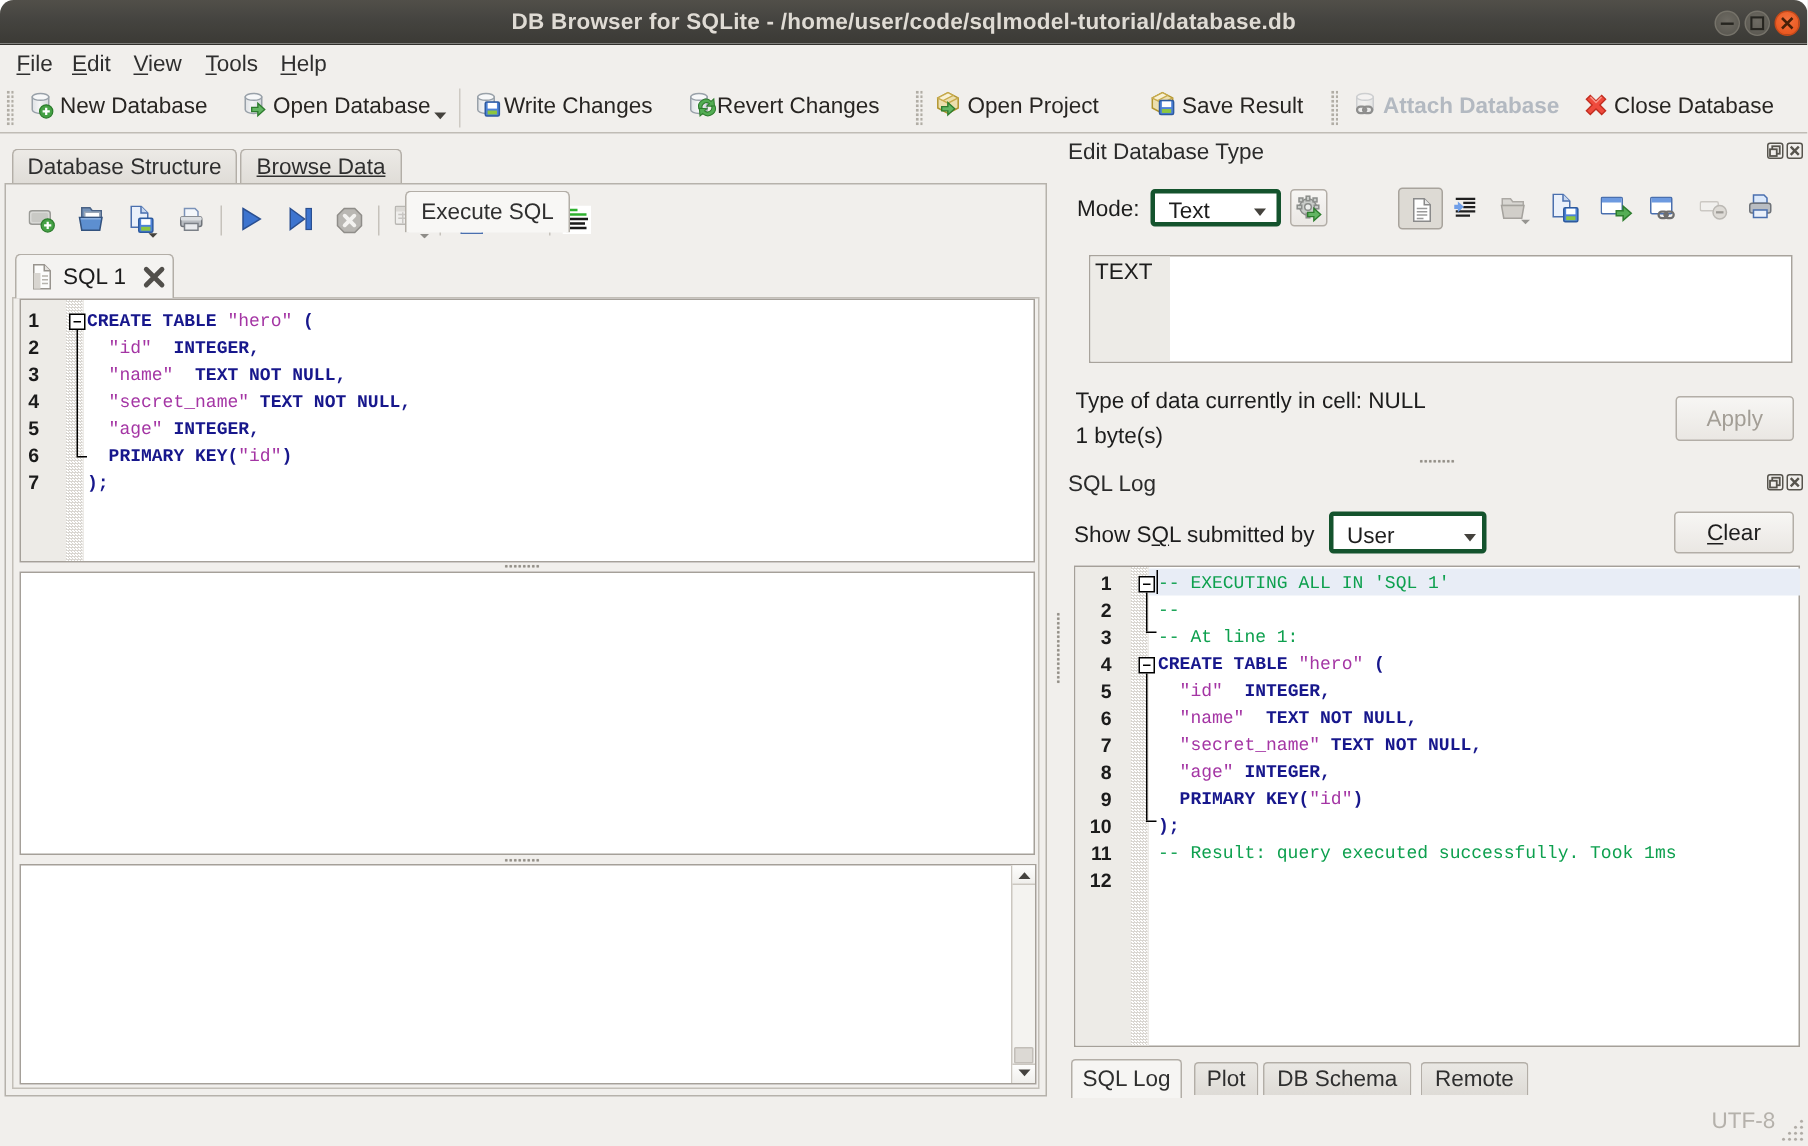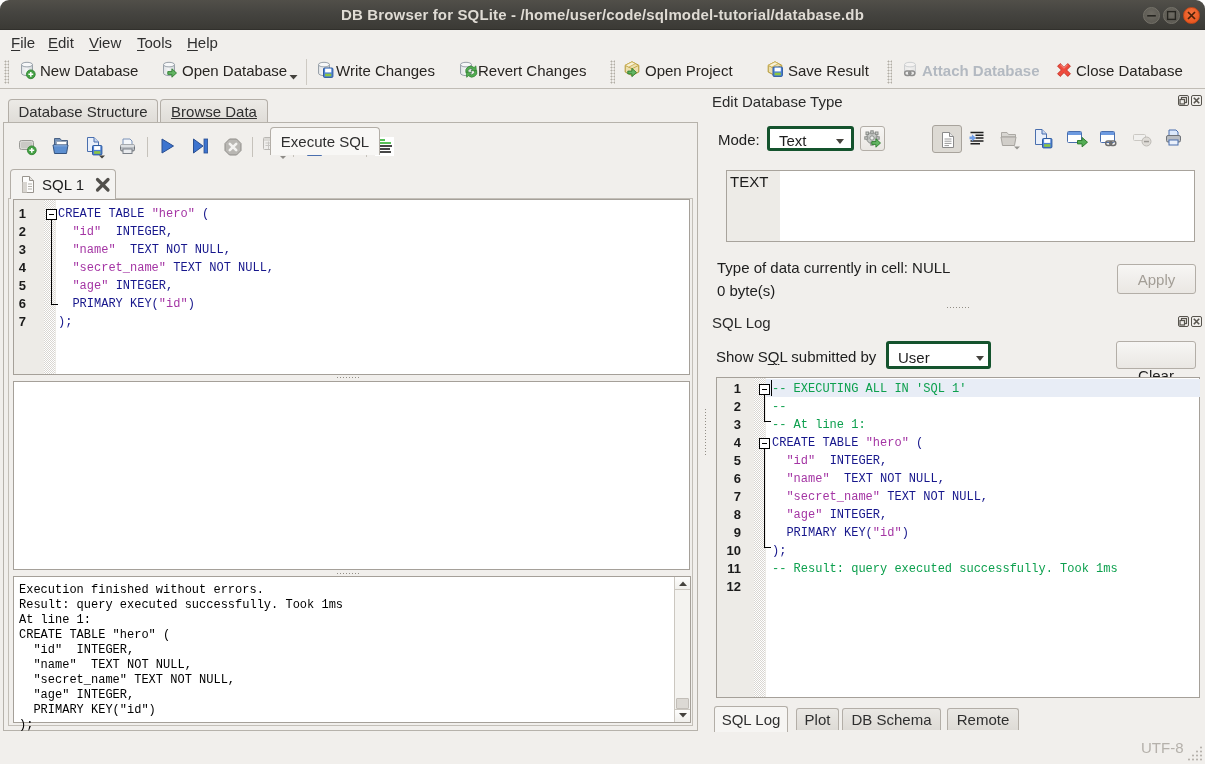--- a/index.html
+++ b/index.html
@@ -46,21 +46,21 @@
 
 #sqltab { left:10px; top:169px; width:106px; height:30px; background:#f4f3f1;
   border:1px solid #b3aea7; border-bottom:none; border-radius:4px 4px 0 0; }
 
 
 .pane { position:absolute; background:#ffffff; border:1px solid #a5a099; }
 .gutter { position:absolute; background:#edebe7; }
 .checker { position:absolute; background:repeating-conic-gradient(#ffffff 0% 25%, #d9d6d1 0% 50%); background-size:2px 2px; }
 .lnum { position:absolute; font-weight:bold; font-size:13px; color:#1b1b1b; text-align:right; }
 .code { position:absolute; font-family:"Liberation Mono", monospace; font-size:12px; line-height:18px; white-space:pre; color:#000; }
-.code b { color:#17178c; font-weight:normal; }
+.code b { color:#17178c; font-weight:bold; }
 .code s { color:#a435a4; text-decoration:none; }
 .code i { color:#0da04e; font-style:normal; }
 .foldbox { position:absolute; width:11px; height:11px; border:1px solid #000; background:#fff; }
 .foldbox:after { content:""; position:absolute; left:2px; top:4px; width:5px; height:1px; background:#000; }
 .fline { position:absolute; width:1px; background:#000; }
 .fcorner { position:absolute; height:1px; background:#000; }
 
 
 #outtext { font-family:"Liberation Mono", monospace; font-size:12px; line-height:15px; white-space:pre; color:#000; }
 
@@ -341,30 +341,20 @@
   <div class="foldbox" style="left:32px; top:9px;"></div>
   <div class="fline" style="left:37px; top:20px; height:84px;"></div>
   <div class="fcorner" style="left:37px; top:104px; width:7px;"></div>
 </div>
 
 <div class="pane" style="left:13px; top:381px; width:677px; height:189px;"></div>
 <div class="dots-h" style="left:336px; top:376px; width:24px; height:3px;"></div>
 <div class="dots-h" style="left:336px; top:572px; width:24px; height:3px;"></div>
 
 <div class="pane" style="left:13px; top:576px; width:678px; height:147px;">
-  <div class="abs" id="outtext" style="left:5px; top:6px;">Execution finished without errors.
-Result: query executed successfully. Took 1ms
-At line 1:
-CREATE TABLE "hero" (
-  "id"  INTEGER,
-  "name"  TEXT NOT NULL,
-  "secret_name" TEXT NOT NULL,
-  "age" INTEGER,
-  PRIMARY KEY("id")
-);</div>
   <div class="abs" id="vscroll" style="right:0; top:0; width:16px; height:145px;">
     <div style="position:absolute; left:0; top:0; width:15px; height:13px; background:linear-gradient(#fdfdfc,#f0efec); border-bottom:1px solid #cbc7c0;"></div>
     <svg style="position:absolute; left:3px; top:3px;" width="10" height="8">
         <path d="M1 6 L5 1.5 L9 6 Z" fill="#44423e"></path>
       </svg>
     <div style="position:absolute; left:0; bottom:0; width:15px; height:13px; background:linear-gradient(#fdfdfc,#f0efec); border-top:1px solid #cbc7c0;"></div>
     <svg style="position:absolute; left:3px; bottom:3px;" width="10" height="8">
         <path d="M1 2 L5 6.5 L9 2 Z" fill="#44423e"></path>
       </svg>
     <div style="position:absolute; left:1px; top:121px; width:13px; height:11px; background:#dcd9d4; border:1px solid #c2beb8; border-radius:1px;"></div>
@@ -449,21 +439,21 @@
     <rect x="4" y="11" width="9" height="5" fill="#eaf0fa" stroke="#4a6fae"></rect>
     </svg>
 </div>
 
 <div class="pane" style="left:726px; top:170px; width:469px; height:72px; border-color:#a8a39c;">
   <div style="position:absolute; left:0; top:0; width:53px; height:70px; background:#edebe7;"></div>
   <span style="position:absolute; left:3px; top:2px; font-size:15px; color:#1c1c1c;">TEXT</span>
 </div>
 
 <span class="lbl" style="left:717px; top:259px;">Type of data currently in cell: NULL</span>
-<span class="lbl" style="left:717px; top:282px;">0 byte(s)</span>
+<span class="lbl" style="left:717px; top:282px;">1 byte(s)</span>
 <div class="uibtn" style="left:1117px; top:264px; width:79px; height:30px;">
     <span style="position:absolute; left:0; top:6px; width:100%; text-align:center; font-size:15px; color:#a39e96;">Apply</span>
   </div>
 
 <div class="dots-h" style="left:946px; top:306px; width:24px; height:3px;"></div>
 
 <div class="docktitle" style="left:712px; top:314px;">SQL Log</div>
 <div class="dockicon" style="left:1178px; top:316px;">
   <svg width="9" height="9" style="position:absolute; left:0; top:0;">
       <rect x="2.5" y="1.5" width="5" height="5" fill="none" stroke="#57544d" stroke-width="1.2"></rect>
@@ -475,21 +465,21 @@
       <path d="M1.8 1.8 L7.2 7.2 M7.2 1.8 L1.8 7.2" stroke="#57544d" stroke-width="1.6"></path>
     </svg>
   </div>
 
 <span class="lbl" style="left:716px; top:348px;">Show S<u style="text-decoration-thickness:1px; text-underline-offset:2px;">Q</u>L submitted by</span>
 <div class="dd" style="left:886px; top:341px; width:105px; height:28px;">
     <span style="position:absolute; left:9px; top:5px;">User</span>
     <span class="arrow" style="left:87px; top:12px;"></span>
   </div>
 <div class="uibtn" style="left:1116px; top:341px; width:80px; height:28px;">
-    <span style="position:absolute; left:0; top:5px; width:100%; text-align:center; font-size:15px; color:#1d1d1d;margin-top:20px;"><u style="text-decoration-thickness:1px; text-underline-offset:2px;">C</u>lear</span>
+    <span style="position:absolute; left:0; top:5px; width:100%; text-align:center; font-size:15px; color:#1d1d1d;"><u style="text-decoration-thickness:1px; text-underline-offset:2px;">C</u>lear</span>
   </div>
 
 <div class="pane" style="left:716px; top:377px; width:484px; height:321px; border-color:#a5a099;">
   <div class="gutter" style="left:0; top:0; width:37px; height:319px;"></div>
   <div class="gutter" style="left:37px; top:0; width:12px; height:319px;"></div>
   <div class="checker" style="left:37px; top:0; width:11px; height:319px;"></div>
   <div style="position:absolute; left:49px; top:1px; width:434px; height:18px; background:#e8edf6;"></div>
   <div class="lnum" style="left:0px; top:2px; width:24px; line-height:18px;">1<br>2<br>3<br>4<br>5<br>6<br>7<br>8<br>9<br>10<br>11<br>12</div>
   <div class="code" style="left:55px; top:2px;"><i>-- EXECUTING ALL IN 'SQL 1'</i>
 <i>--</i>

